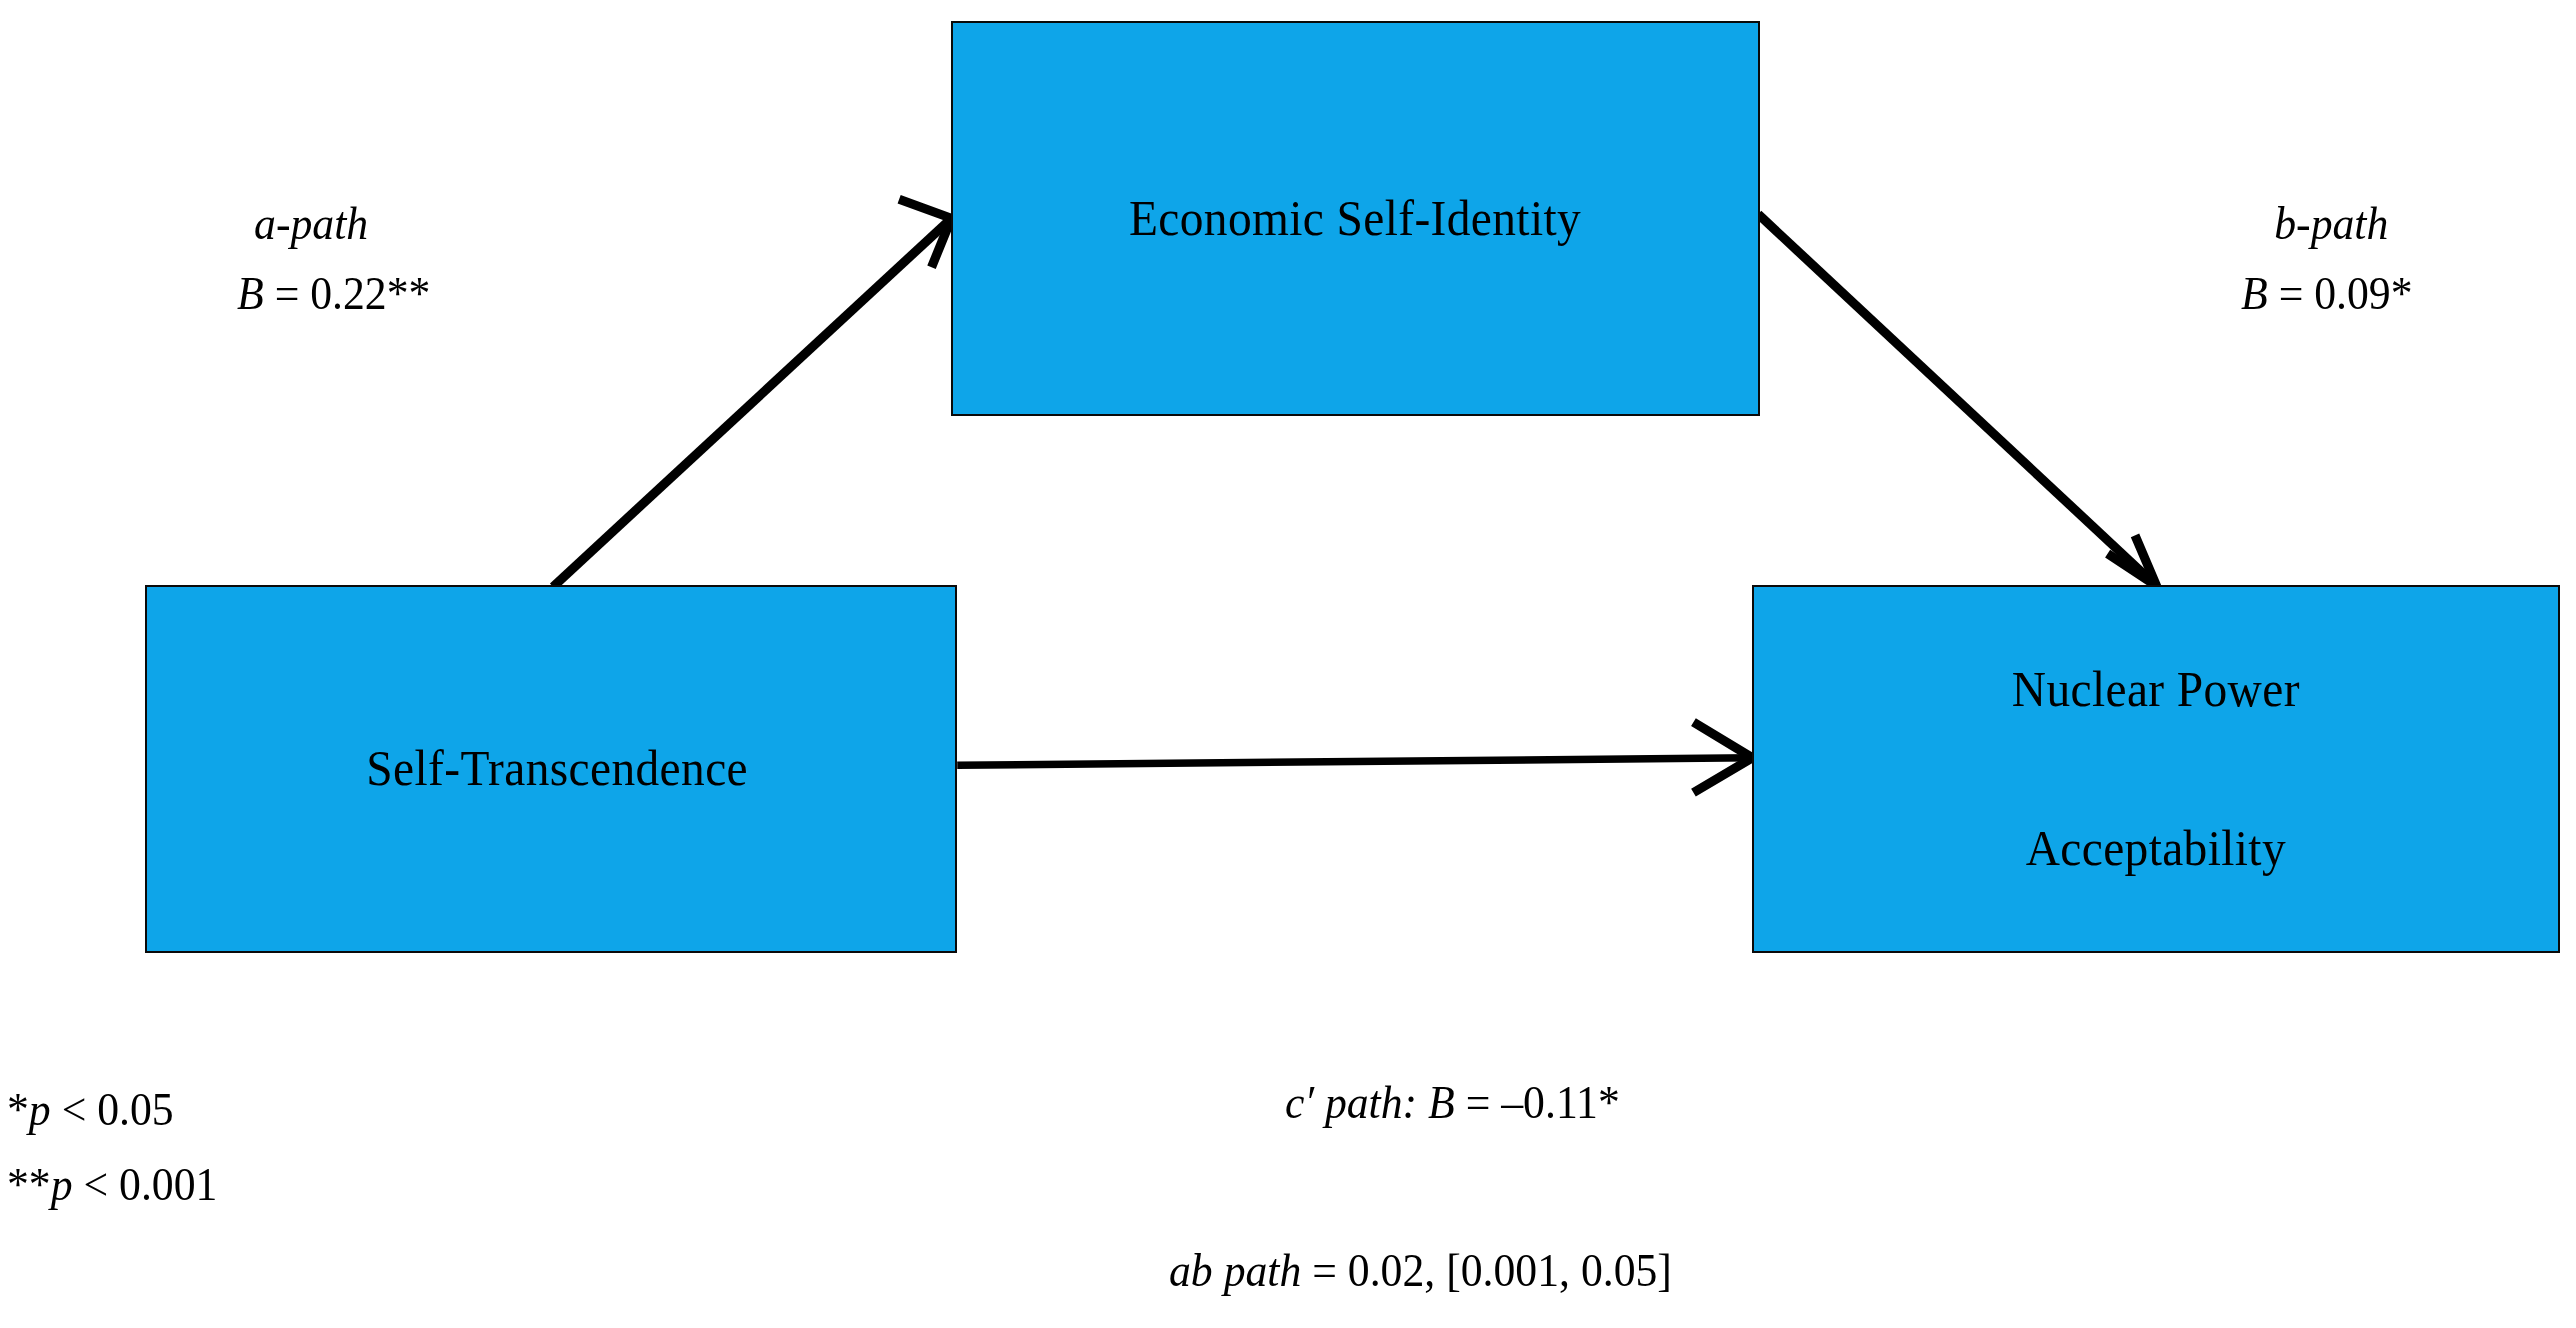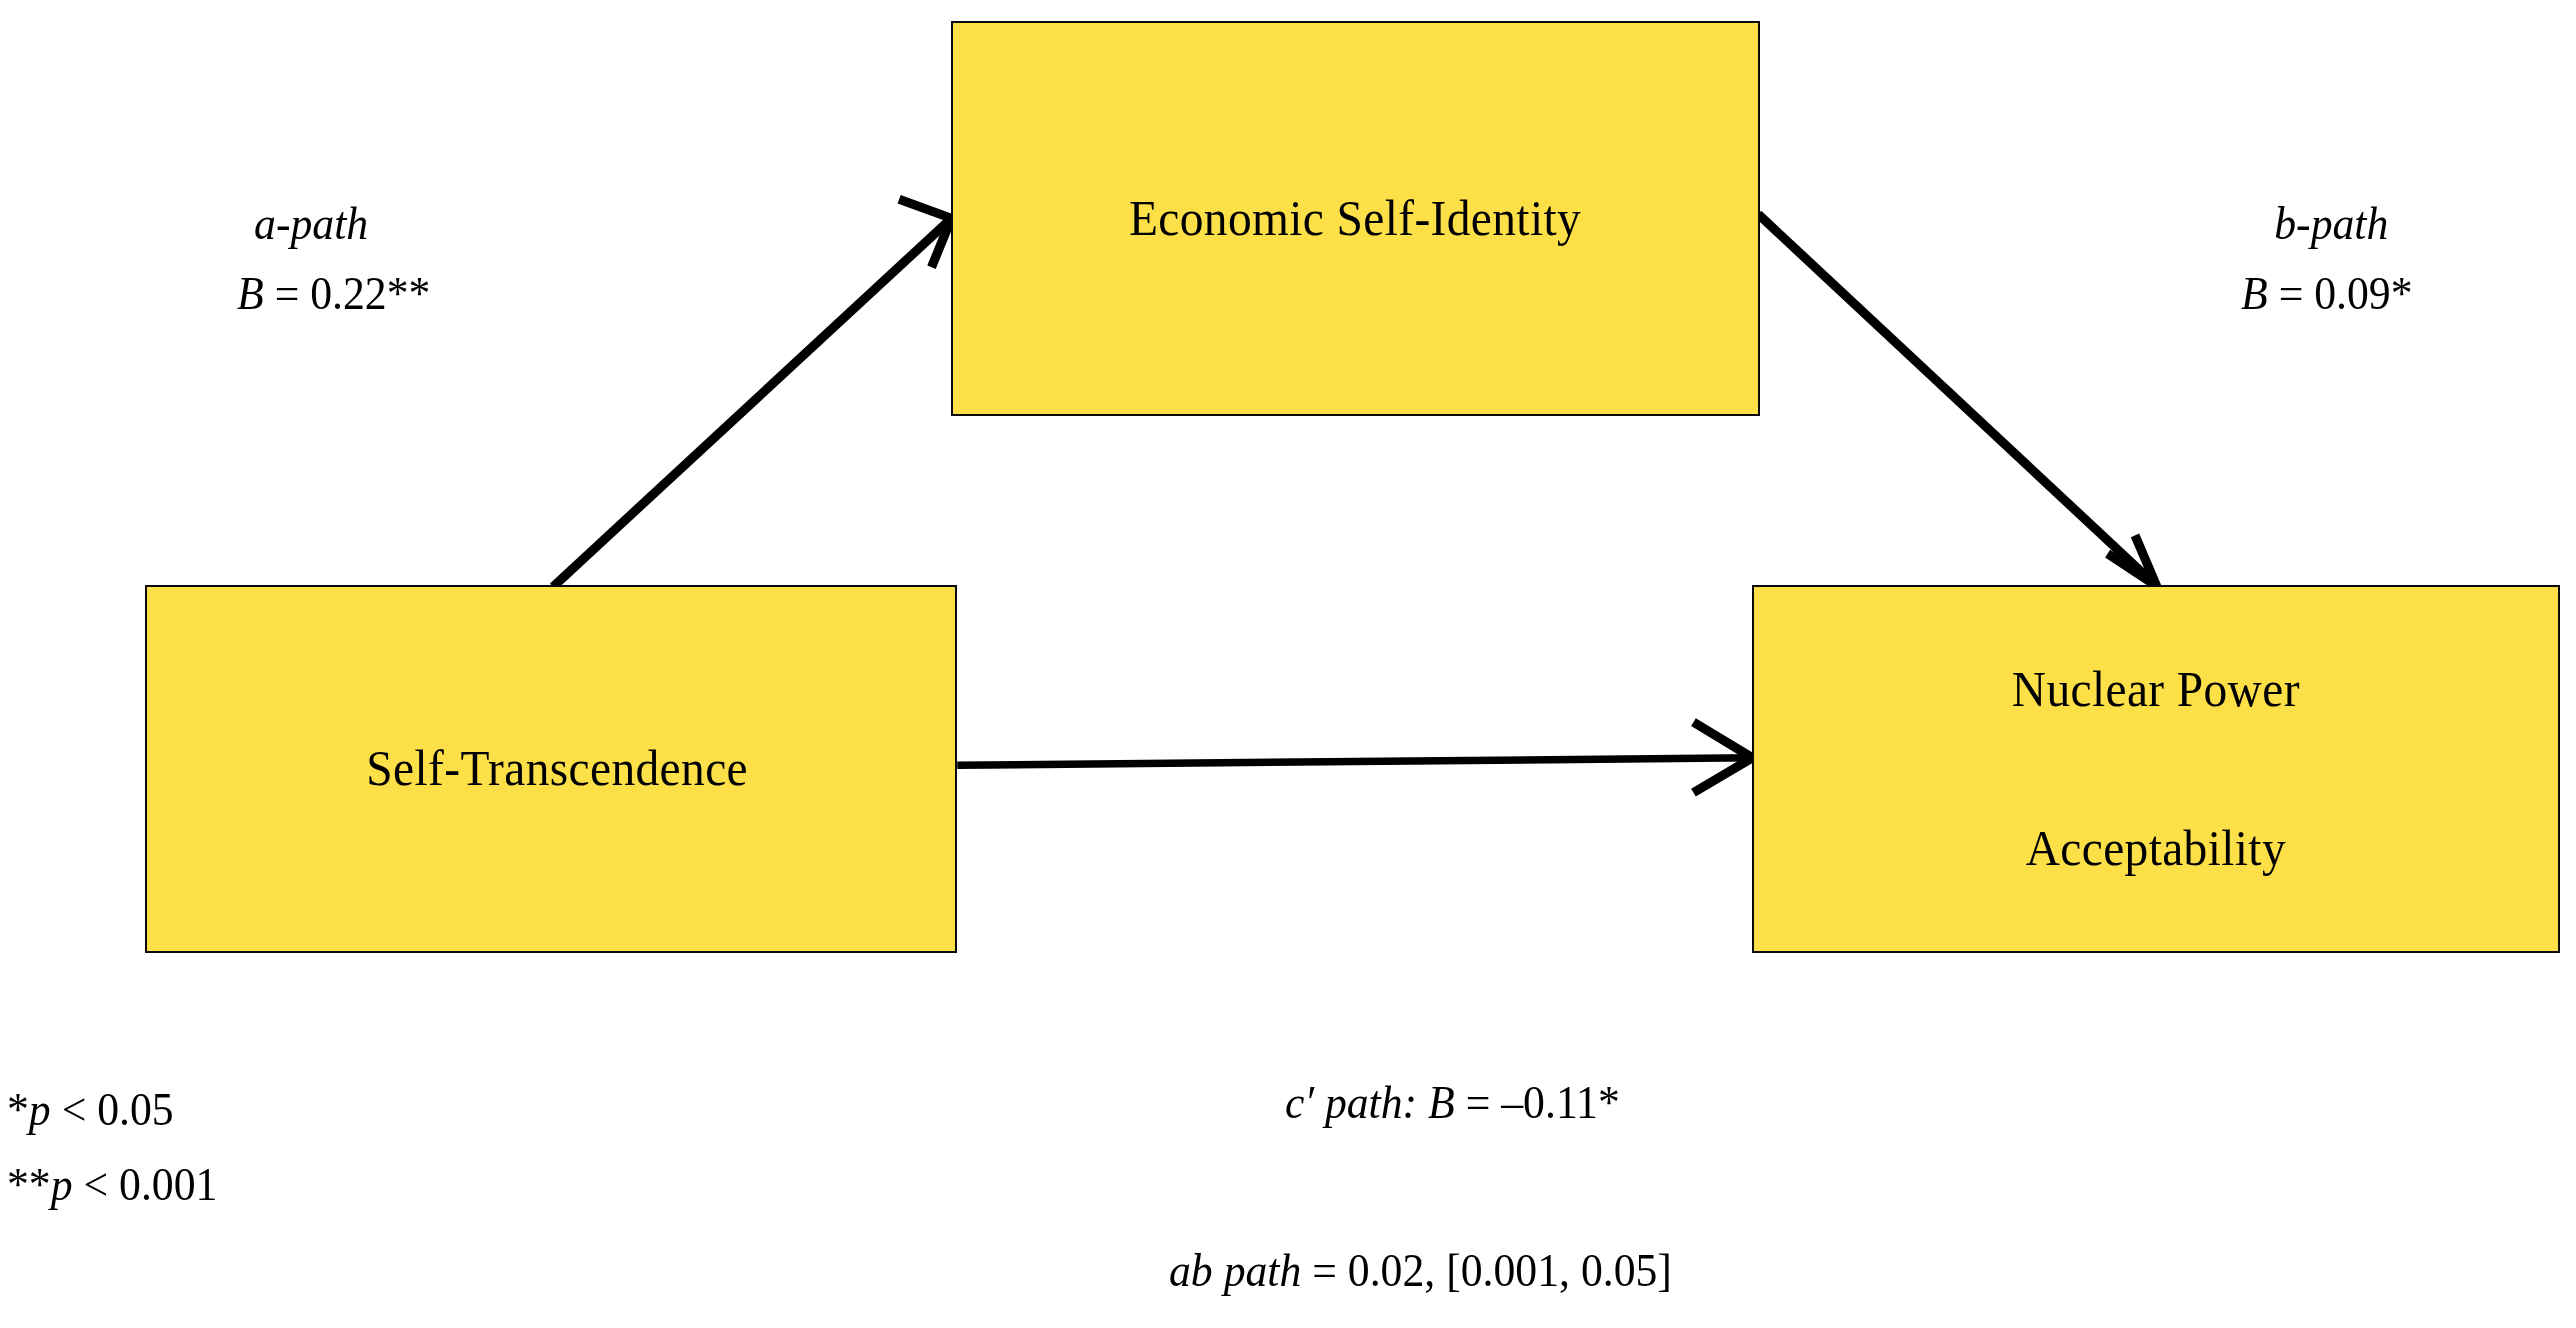--- a/index.html
+++ b/index.html
@@ -15,21 +15,21 @@
     overflow: hidden;
     font-family: "Liberation Serif", "DejaVu Serif", serif;
     color: #000000;
   }
 
   
   .node-box {
     position: absolute;
     box-sizing: border-box;
     border: 2.5px solid #0a0a0a;
-    background: #fde047;
+    background: #0ea5e9;
     display: flex;
     align-items: center;
     justify-content: center;
     text-align: center;
   }
   .node-label {
     font-size: 51px;
     line-height: 1.05;
     letter-spacing: 0.4px;
     white-space: pre-line;

